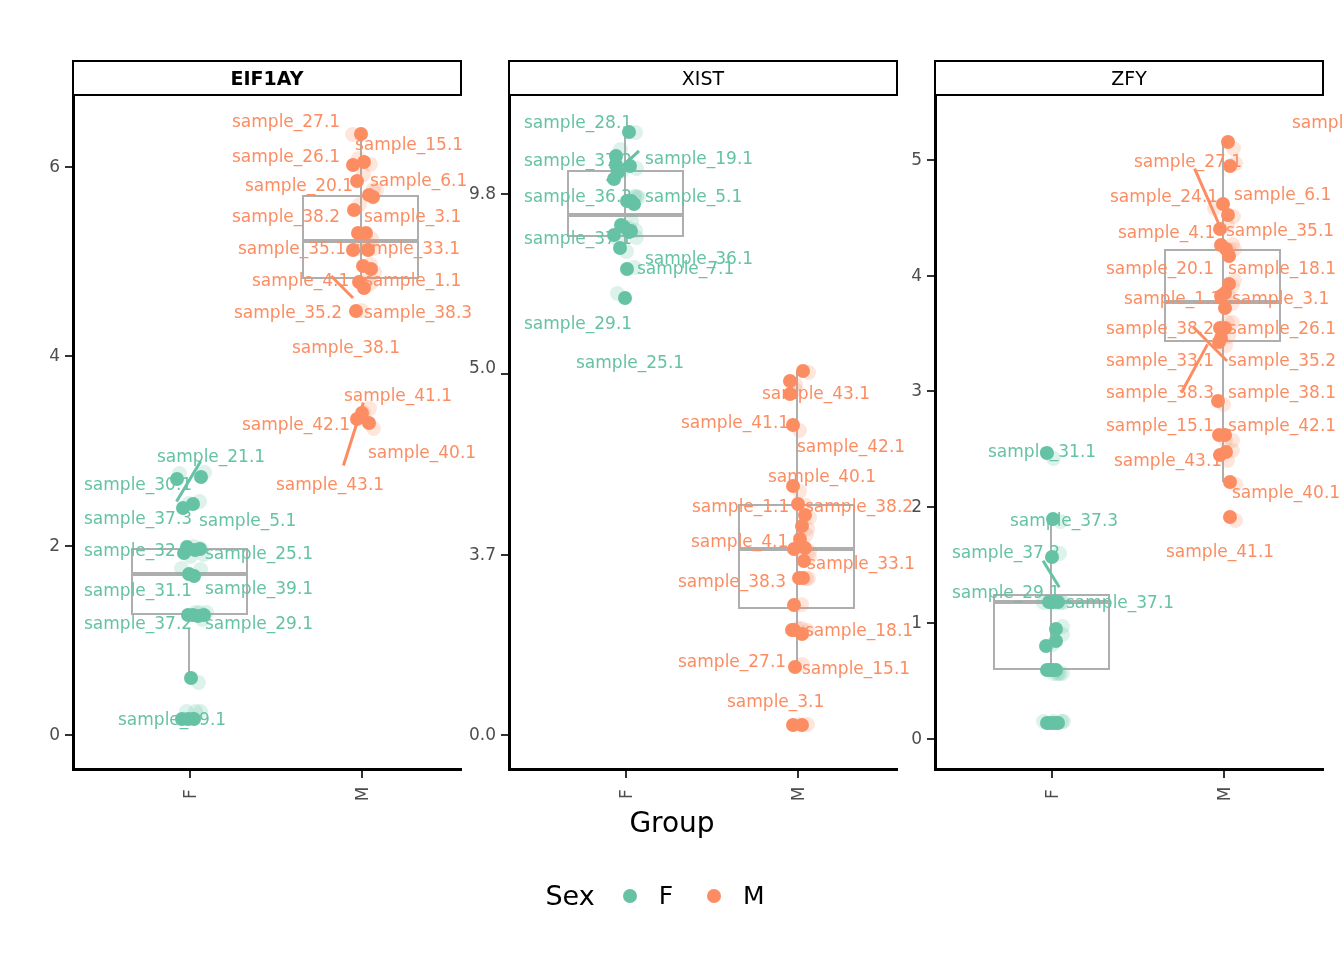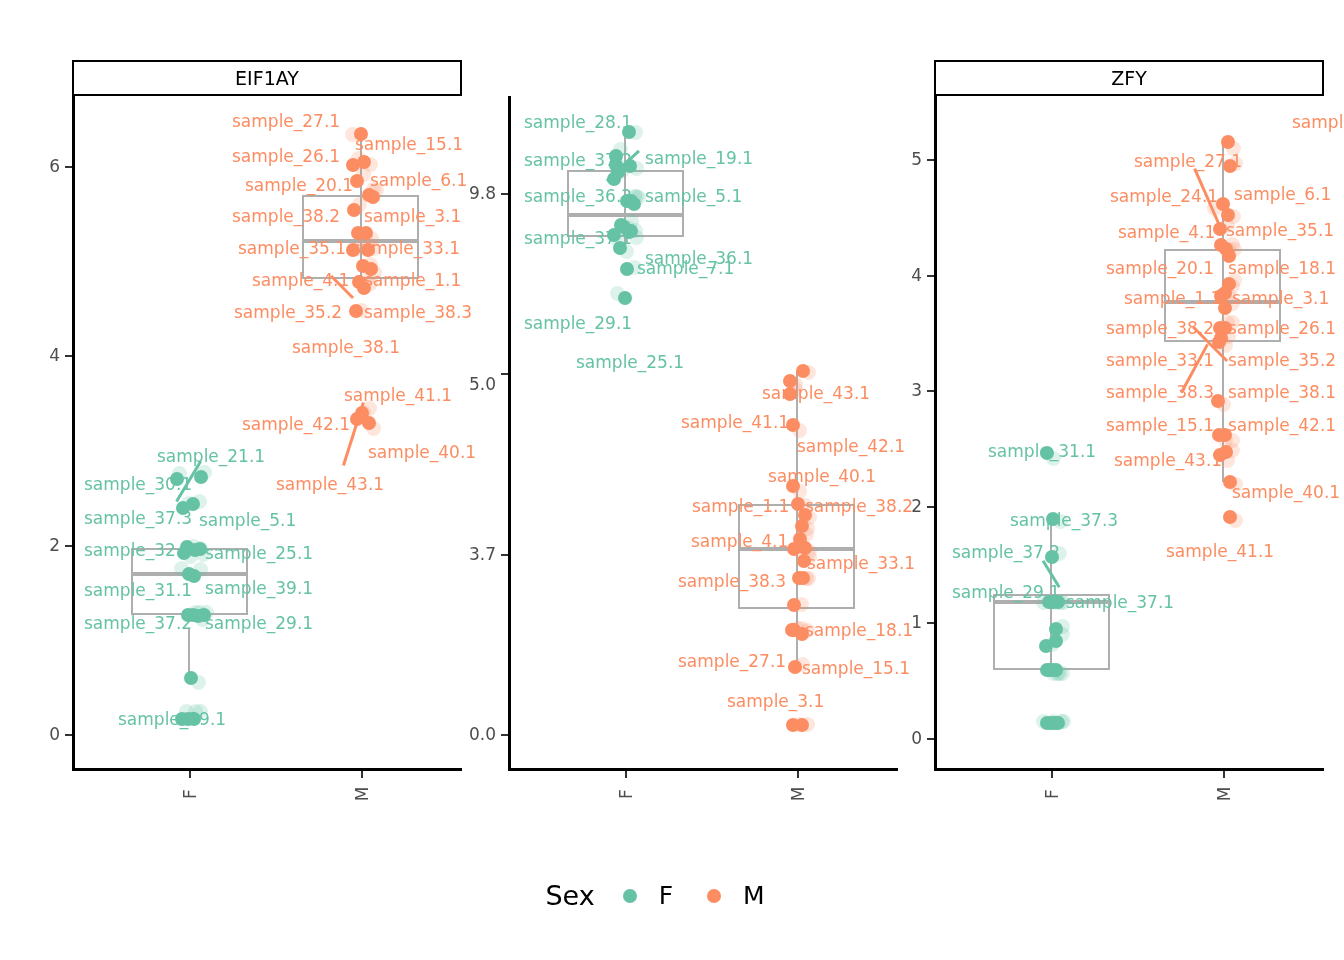--- a/index.html
+++ b/index.html
@@ -46,24 +46,25 @@
 </head>
 <body>
 
 <div id="root">
 
 
   <div class="yaxis-title">
     
   </div>
 
+  <div class="xaxis-title">Group</div>
 
   <div id="panels">
       <div class="panel" style="left: 72px; top: 60px; width: 390px; height: 768px;">
-        <div class="strip" style="width: 390px;">
+        <div class="strip" style="width: 390px; font-weight: bold;">
           <div class="strip-label">EIF1AY</div>
         </div>
         <div class="axisline" style="left: 0px; top: 36px; width: 3px; height: 672px;"></div>
         <div class="axisline" style="left: 0px; top: 708px; width: 390px; height: 3px;"></div>
         <div class="tickmark" style="left: -7px; top: 673.873px;"></div>
         <div class="ticklabel" style="width: 46px; left: -58px; top: 663.873px;">0</div>
         <div class="tickmark" style="left: -7px; top: 484.577px;"></div>
         <div class="ticklabel" style="width: 46px; left: -58px; top: 474.577px;">2</div>
         <div class="tickmark" style="left: -7px; top: 295.282px;"></div>
         <div class="ticklabel" style="width: 46px; left: -58px; top: 285.282px;">4</div>
@@ -148,28 +149,31 @@
         <div class="pt" style="width: 15px; height: 15px; left: 282.188px; top: 242.511px; background: rgb(252, 141, 98); opacity: 0.22;"></div>
         <div class="pt" style="width: 14px; height: 14px; left: 276.608px; top: 243.851px; background: rgb(252, 141, 98);"></div>
         <div class="pt" style="width: 15px; height: 15px; left: 283.916px; top: 344.529px; background: rgb(252, 141, 98); opacity: 0.22;"></div>
         <div class="pt" style="width: 14px; height: 14px; left: 277.856px; top: 351.749px; background: rgb(252, 141, 98);"></div>
         <div class="pt" style="width: 15px; height: 15px; left: 289.868px; top: 341.37px; background: rgb(252, 141, 98); opacity: 0.22;"></div>
         <div class="pt" style="width: 14px; height: 14px; left: 282.848px; top: 346.07px; background: rgb(252, 141, 98);"></div>
         <div class="pt" style="width: 15px; height: 15px; left: 294.476px; top: 360.635px; background: rgb(252, 141, 98); opacity: 0.22;"></div>
         <div class="pt" style="width: 14px; height: 14px; left: 290.336px; top: 355.535px; background: rgb(252, 141, 98);"></div>
       </div>
       <div class="panel" style="left: 508px; top: 60px; width: 390px; height: 768px;">
+        <div class="strip" style="width: 390px;">
+          <div class="strip-label">XIST</div>
+        </div>
         <div class="axisline" style="left: 0px; top: 36px; width: 3px; height: 672px;"></div>
         <div class="axisline" style="left: 0px; top: 708px; width: 390px; height: 3px;"></div>
         <div class="tickmark" style="left: -7px; top: 674.484px;"></div>
         <div class="ticklabel" style="width: 46px; left: -58px; top: 664.484px;">0.0</div>
         <div class="tickmark" style="left: -7px; top: 493.839px;"></div>
         <div class="ticklabel" style="width: 46px; left: -58px; top: 483.839px;">3.7</div>
         <div class="tickmark" style="left: -7px; top: 313.194px;"></div>
-        <div class="ticklabel" style="width: 46px; left: -58px; top: 314px;">5.0</div>
+        <div class="ticklabel" style="width: 46px; left: -58px; top: 297px;">5.0</div>
         <div class="tickmark" style="left: -7px; top: 132.548px;"></div>
         <div class="ticklabel" style="width: 46px; left: -58px; top: 122.548px;">9.8</div>
         <div class="xtick" style="left: 117px; top: 711px;"></div>
         <div class="xticklabel" style="left: 103px; top: 724px;">F</div>
         <div class="xtick" style="left: 288.6px; top: 711px;"></div>
         <div class="xticklabel" style="left: 274.6px; top: 724px;">M</div>
         <div class="whisker" style="left: 116px; top: 72.129px; height: 119.226px;"></div>
         <div class="boxrect" style="left: 58.5px; top: 110.426px; width: 117px; height: 66.4774px;"></div>
         <div class="median" style="left: 58.5px; top: 153.226px; width: 117px;"></div>
         <div class="whisker" style="left: 287.6px; top: 310.581px; height: 296.258px;"></div>

